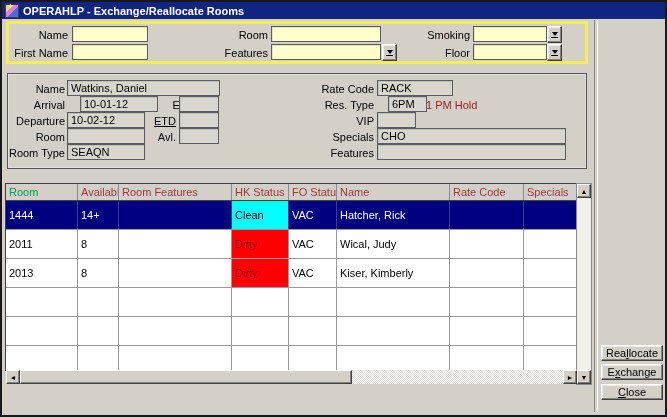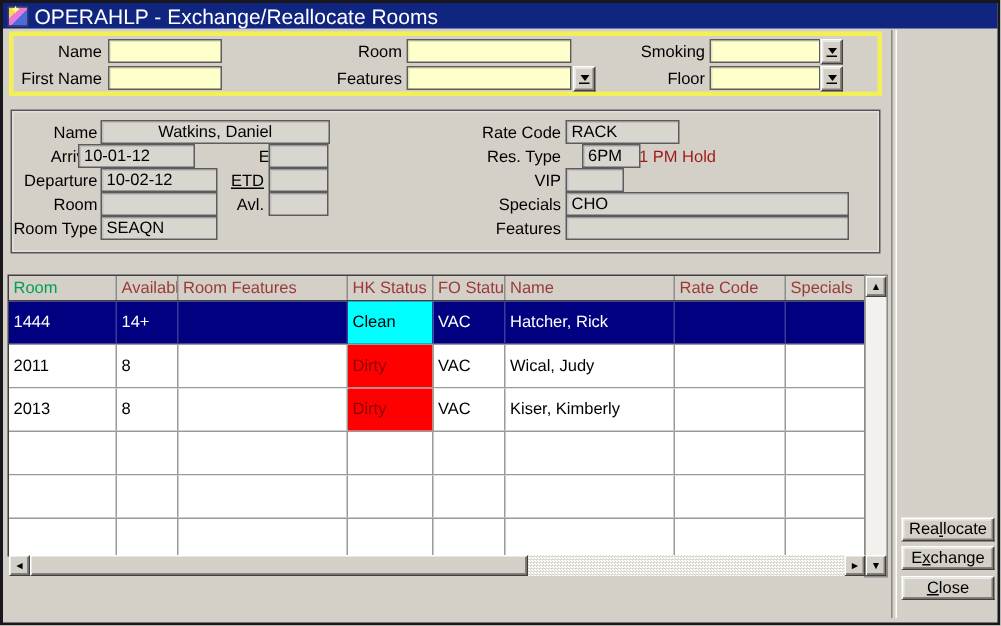--- a/index.html
+++ b/index.html
@@ -9,21 +9,21 @@
     background:var(--window-bg,#d4d0c8);
     font-family:"Liberation Sans",sans-serif; font-size:11px; color:#000;
   }
   .frame { position:absolute; inset:0; border:2px solid #17171c; pointer-events:none; z-index:99; }
 
   .titlebar {
     position:absolute; left:2px; top:2px; width:663px; height:17px; box-sizing:border-box;
     background:var(--titlebar,#102580); color:#fff;
     display:flex; align-items:center; gap:4px; padding-left:3px;
   }
-  .title-text { font-weight:normal; font-size:14px; white-space:nowrap; }
+  .title-text { font-weight:bold; font-size:11px; white-space:nowrap; }
   .app-icon {
     width:12px; height:12px; flex:0 0 auto; border:1px solid #3a3a66;
     background:linear-gradient(135deg,#f5d94a 0 30%,#e87bd8 30% 55%,#4d6cd8 55% 100%);
     position:relative;
   }
   .app-icon::after { content:"✦"; position:absolute; left:1px; top:-3px; font-size:8px; color:#fffb90; }
   .lbl { position:absolute; text-align:right; white-space:nowrap; line-height:13px; }
 
   .highlight-box {
     position:absolute; border:3px solid var(--highlight-border,#f2ef58);
@@ -141,24 +141,24 @@
   <input class="input-cream" style="left: 473px; top: 44px; width: 74px;">
   <div class="btn3d dd-btn" style="left:547px; top:44px; width:15px; height:17px;">
     <span class="dd-tri"></span>
     <span class="dd-bar"></span>
   </div>
 
 
   <div class="panel-box" style="left:7px; top:73px; width:580px; height:96px;"></div>
 
   <div class="lbl" style="left:8px; top:83px; width:57px;">Name</div>
-  <input class="field" style="left: 67px; top: 80px; width: 153px; text-align: center;" value="Watkins, Daniel">
+  <input class="field" style="left: 67px; top: 80px; width: 153px;" value="Watkins, Daniel">
 
   <div class="lbl" style="left:8px; top:99px; width:57px;">Arrival</div>
-  <input class="field" style="left: 52px; top: 96px; width: 78px;" value="10-01-12">
+  <input class="field" style="left: 80px; top: 96px; width: 78px;" value="10-01-12">
   <div class="lbl" style="left:165px; top:99px; width:28px;">ETA</div>
   <input class="field" style="left: 179px; top: 96px; width: 40px;">
 
   <div class="lbl" style="left:8px; top:115px; width:57px;">Departure</div>
   <input class="field" style="left: 67px; top: 112px; width: 78px;" value="10-02-12">
   <div class="lbl" style="left:148px; top:115px; width:28px;text-decoration:underline;">ETD</div>
   <input class="field" style="left: 179px; top: 112px; width: 40px;">
 
   <div class="lbl" style="left:8px; top:131px; width:57px;">Room</div>
   <input class="field" style="left: 67px; top: 128px; width: 78px;">

